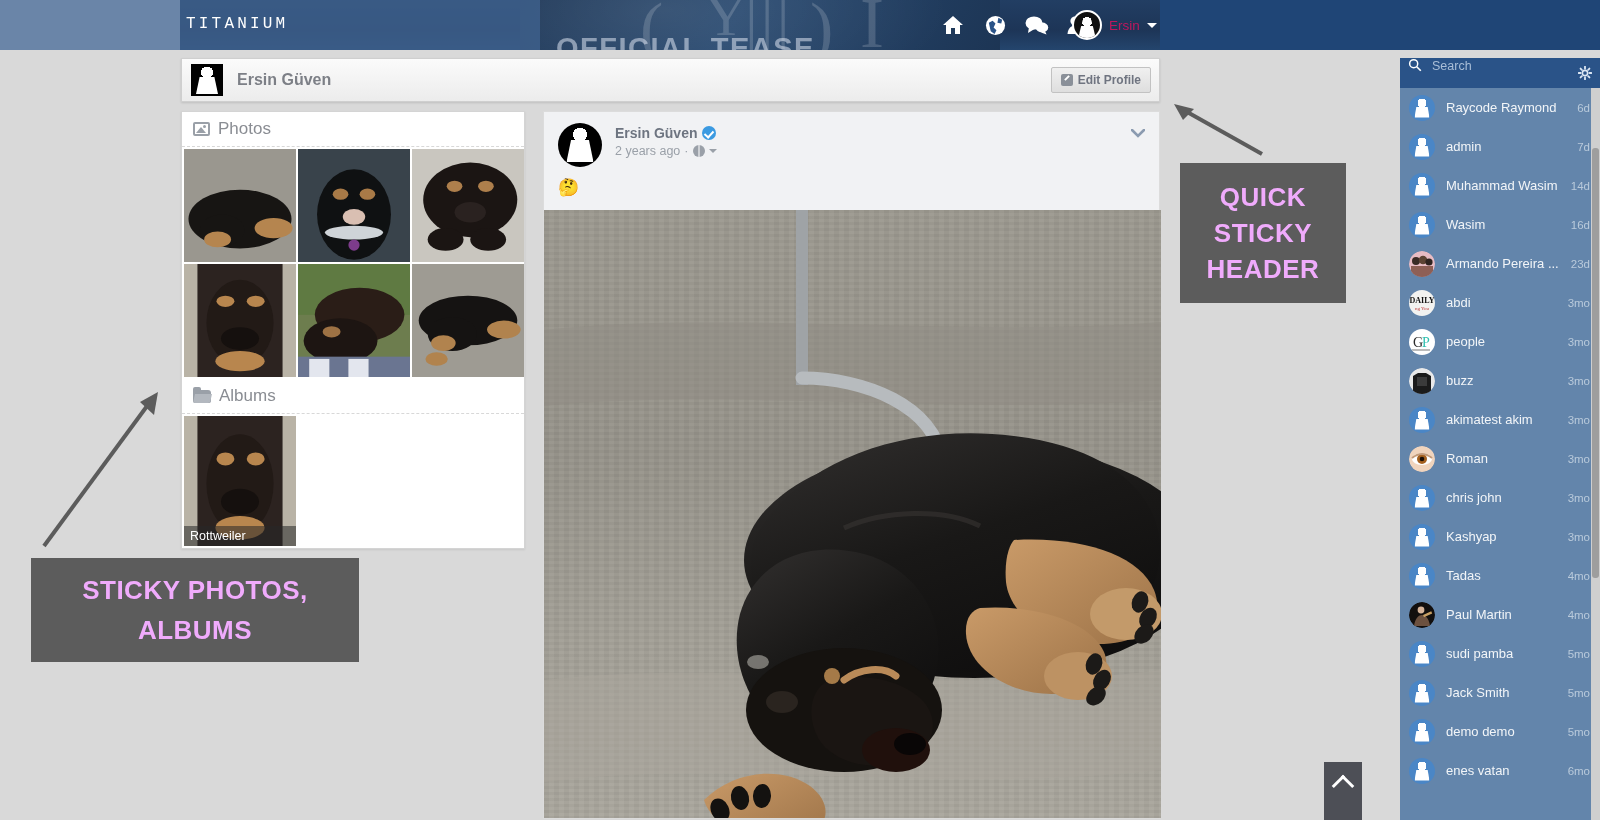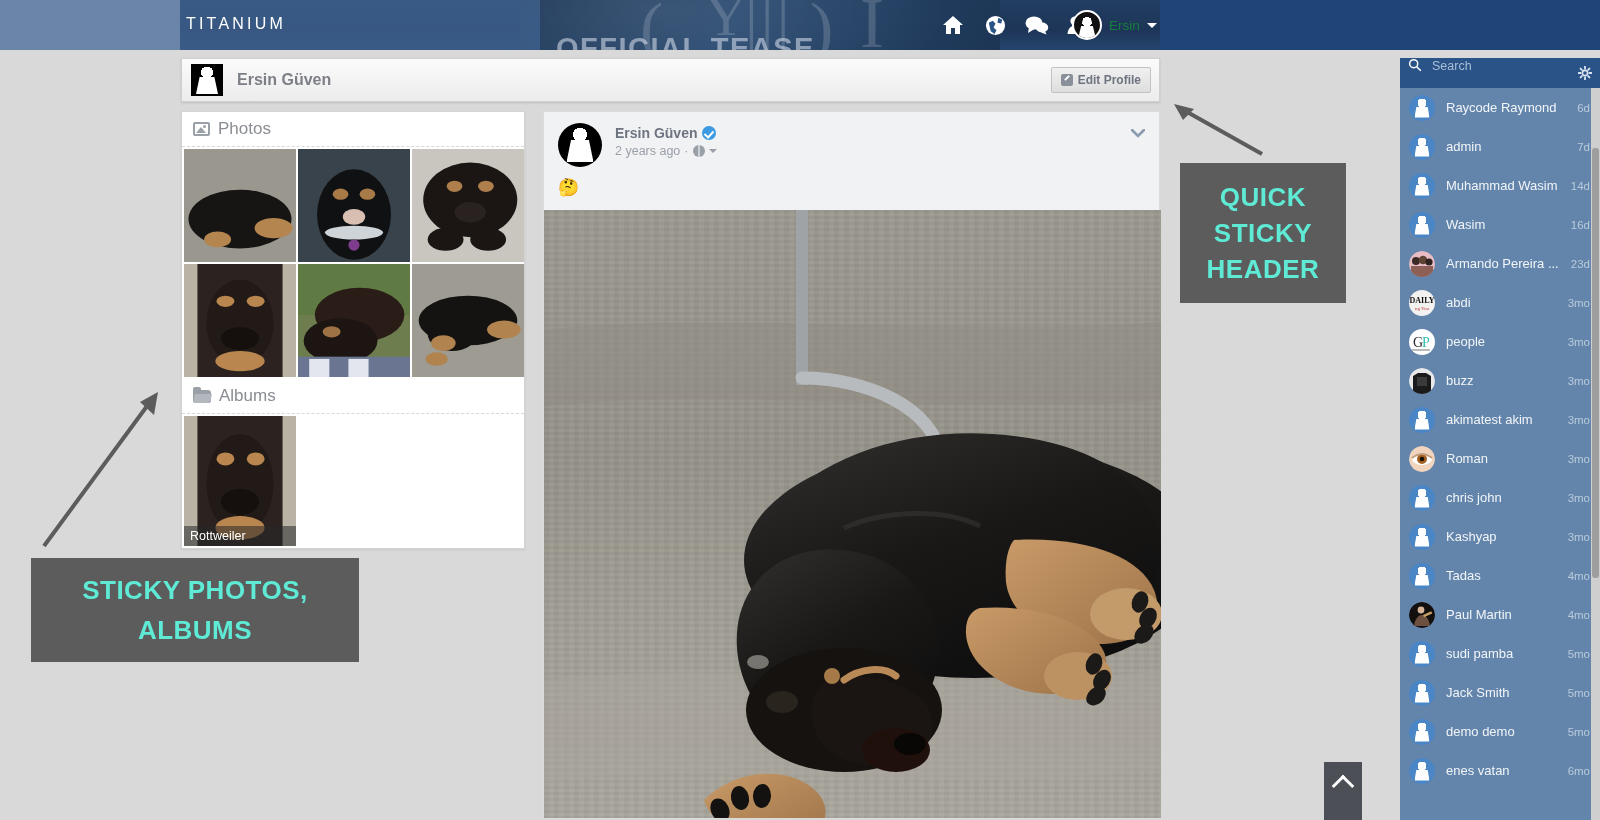--- a/index.html
+++ b/index.html
@@ -54,20 +54,21 @@
     background: rgba(62,96,140,0.82);
   }
   #topbar-right-fill {
     position: absolute; left: 1160px; top: 0; width: 440px; height: 50px;
     background: #1f4576;
   }
   #brand {
     position: absolute; left: 186px; top: 15px;
     color: #ffffff; font-size: 16px; letter-spacing: 3.2px;
     font-weight: 400;
+    font-family: Liberation Mono, monospace;
   }
   #search-box {
     position: absolute; left: 295px; top: 13px;
     width: 372px; height: 27px;
     background: rgba(40,78,126,0.72);
     display: flex; align-items: center; padding: 0 9px;
   }
   #search-box .mag { margin-right: 7px; display:flex; }
   #search-input {
     background: transparent; border: none; outline: none;
@@ -93,21 +94,21 @@
     background: #111; border: 2px solid #fff; overflow: hidden;
     position: relative;
   }
   #nav-user .av-fig {
     position:absolute; left:50%; top:5px; transform:translateX(-50%);
     width:18px; height:22px;
     background: radial-gradient(circle at 50% 22%, #fff 0 5px, transparent 5px),
                 linear-gradient(180deg, transparent 0 40%, #fff 40% 100%);
     clip-path: polygon(30% 0,70% 0,100% 100%,0 100%);
   }
-  #nav-user .uname { color:#15803d; font-size:13.5px; }
+  #nav-user .uname { color:#be185d; font-size:13.5px; }
   .caret-dn {
     width:0;height:0;border-left:5px solid transparent;
     border-right:5px solid transparent;border-top:5px solid #fff;
   }
 
   
   #profile-header {
     position: absolute; left: 181px; top: 58px;
     width: 979px; height: 44px;
     background: linear-gradient(180deg,#fbfbfb,#ececec);
@@ -295,21 +296,21 @@
     position: absolute; right: 0; top: 30px; width: 9px; height: 732px;
     background: #cfcfcf;
   }
   #chat-scroll-thumb {
     position: absolute; left: 1px; top: 60px; width: 7px; height: 430px;
     background: #9e9e9e; border-radius: 3px;
   }
 
   
   .anno-box {
-    position: absolute; background: #5c5c5c; color: #5eead4;
+    position: absolute; background: #5c5c5c; color: #f0abfc;
     font-weight: bold; text-align: center; letter-spacing: 0.5px;
     display: flex; align-items: center; justify-content: center;
     z-index: 60;
   }
   #anno-sticky-header { left: 1180px; top: 163px; width: 166px; height: 140px;
     font-size: 26px; line-height: 36px; }
   #anno-sticky-photos { left: 31px; top: 558px; width: 328px; height: 104px;
     font-size: 26px; line-height: 40px; }
   .anno-arrow { position: absolute; z-index: 59; }
 

